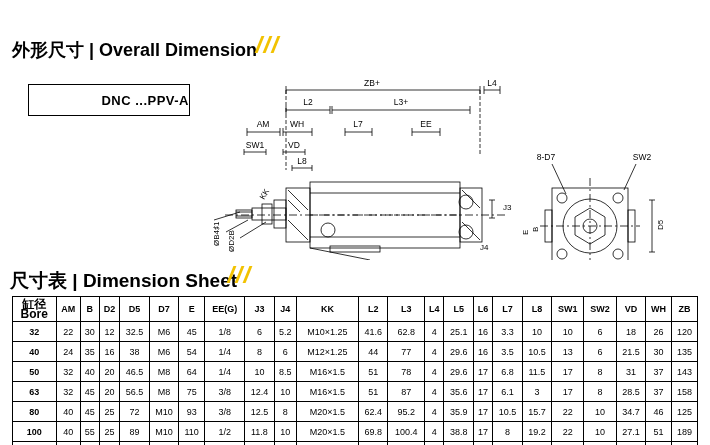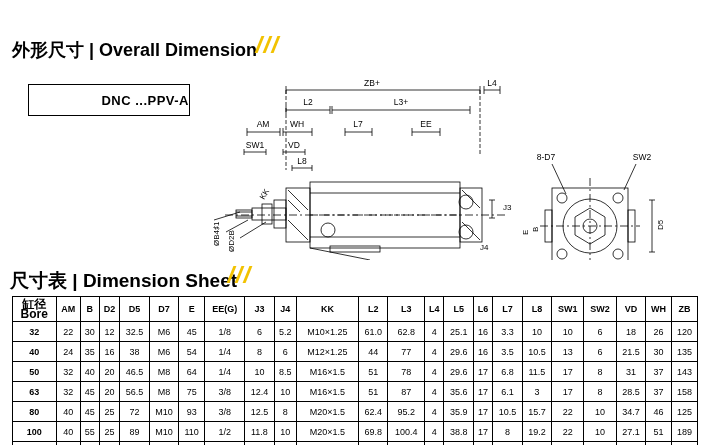--- a/index.html
+++ b/index.html
@@ -305,21 +305,21 @@
             <td>22</td>
             <td>30</td>
             <td>12</td>
             <td>32.5</td>
             <td>M6</td>
             <td>45</td>
             <td>1/8</td>
             <td>6</td>
             <td>5.2</td>
             <td>M10×1.25</td>
-            <td>61.0</td>
+            <td>41.6</td>
             <td>62.8</td>
             <td>4</td>
             <td>25.1</td>
             <td>16</td>
             <td>3.3</td>
             <td>10</td>
             <td>10</td>
             <td>6</td>
             <td>18</td>
             <td>26</td>

